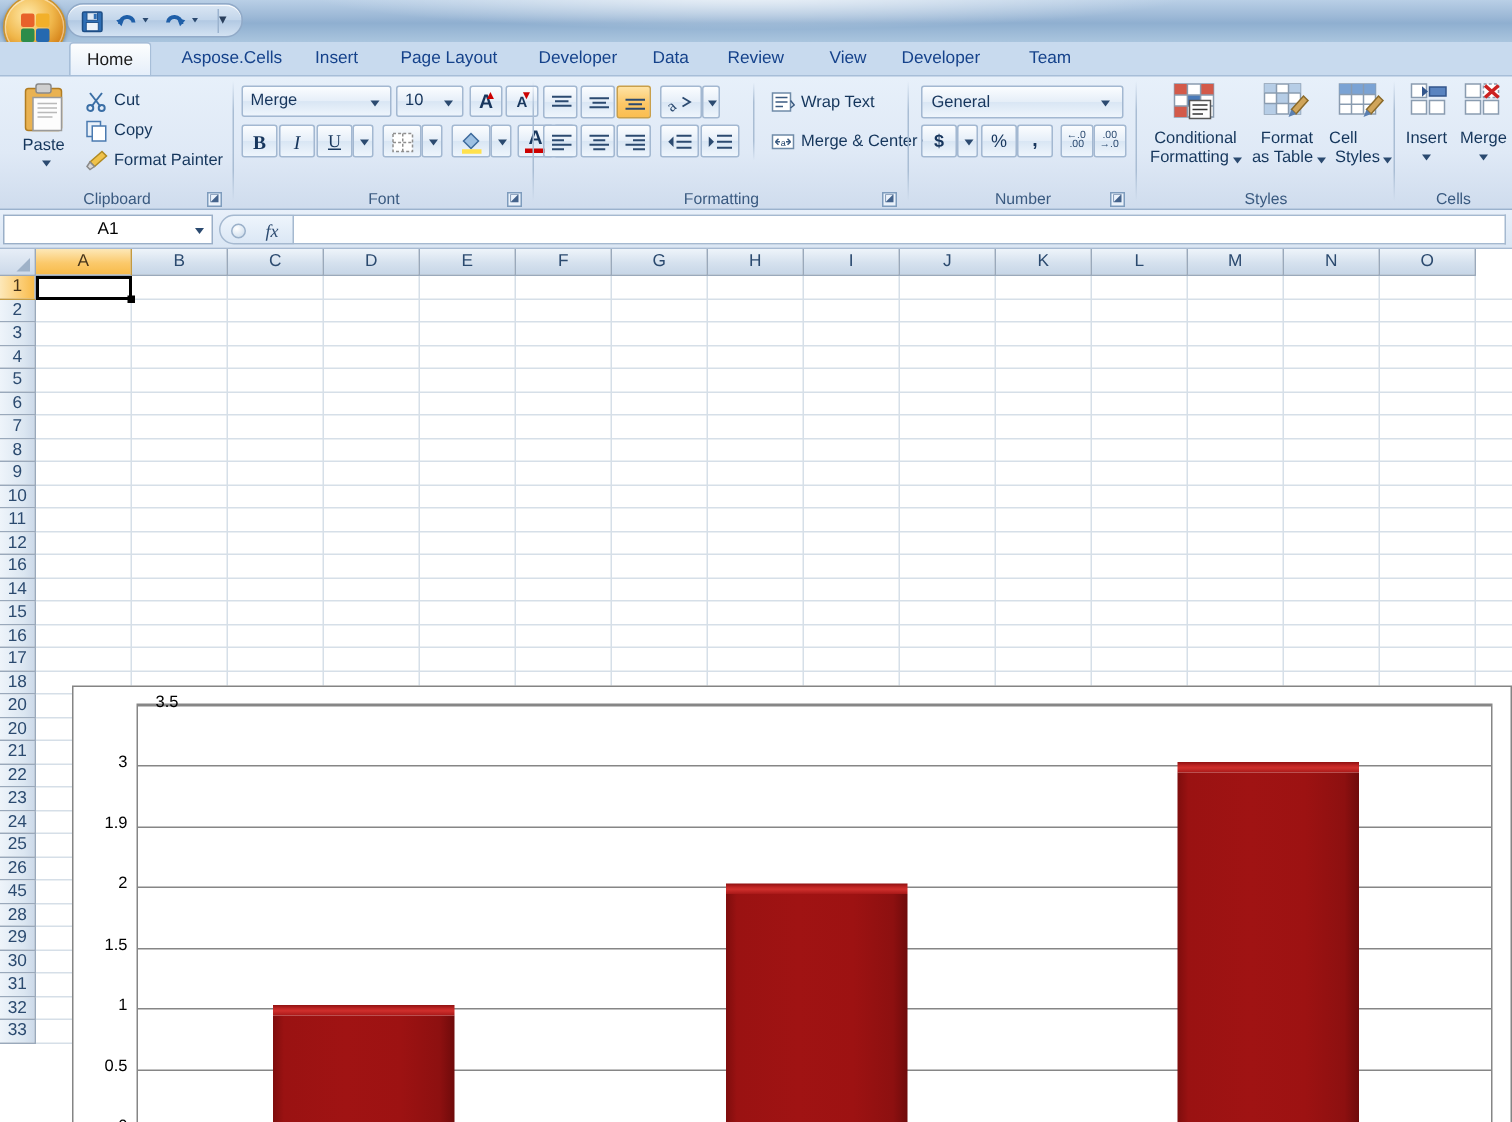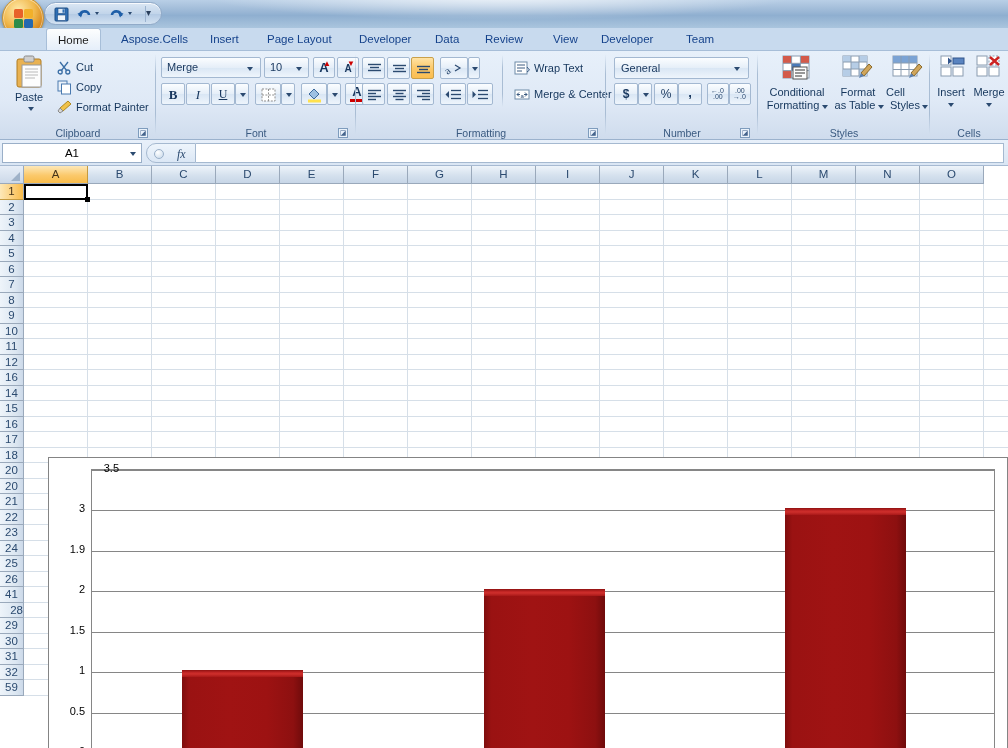--- a/index.html
+++ b/index.html
@@ -723,27 +723,27 @@
       <div class="rowcell" style="top: 248px;">17</div>
       <div class="rowcell" style="top: 263.5px;">18</div>
       <div class="rowcell" style="top: 279px;">20</div>
       <div class="rowcell" style="top: 294.5px;">20</div>
       <div class="rowcell" style="top: 310px;">21</div>
       <div class="rowcell" style="top: 325.5px;">22</div>
       <div class="rowcell" style="top: 341px;">23</div>
       <div class="rowcell" style="top: 356.5px;">24</div>
       <div class="rowcell" style="top: 372px;">25</div>
       <div class="rowcell" style="top: 387.5px;">26</div>
-      <div class="rowcell" style="top: 403px;">41</div>
-      <div class="rowcell" style="top: 418.5px; text-align: right;">28</div>
+      <div class="rowcell" style="top: 403px;">45</div>
+      <div class="rowcell" style="top: 418.5px;">28</div>
       <div class="rowcell" style="top: 434px;">29</div>
       <div class="rowcell" style="top: 449.5px;">30</div>
       <div class="rowcell" style="top: 465px;">31</div>
       <div class="rowcell" style="top: 480.5px;">32</div>
-      <div class="rowcell" style="top: 496px;">59</div>
+      <div class="rowcell" style="top: 496px;">33</div>
     </div>
   <div id="cells">
       <div class="hline" style="top: 510.5px;"></div>
       <div class="hline" style="top: 495px;"></div>
       <div class="hline" style="top: 479.5px;"></div>
       <div class="hline" style="top: 464px;"></div>
       <div class="hline" style="top: 448.5px;"></div>
       <div class="hline" style="top: 433px;"></div>
       <div class="hline" style="top: 417.5px;"></div>
       <div class="hline" style="top: 402px;"></div>

